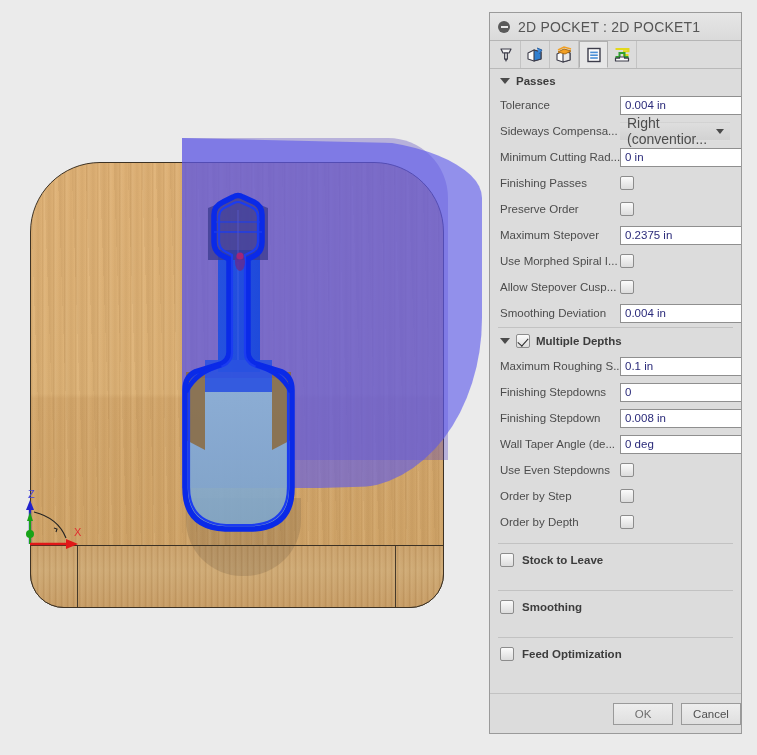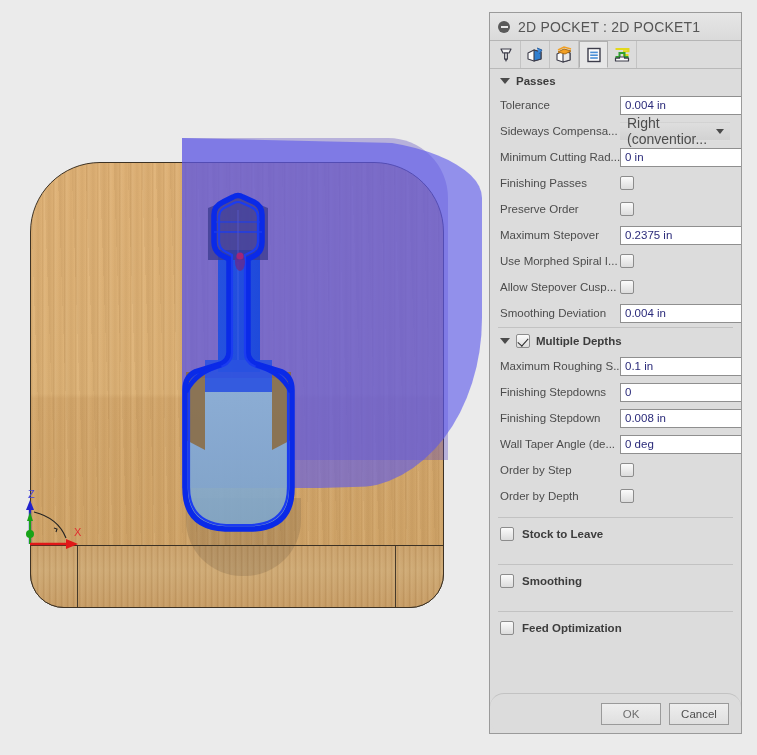--- a/index.html
+++ b/index.html
@@ -205,21 +205,21 @@
   .group-row {
     display: flex; align-items: center; gap: 8px;
     padding: 9px 10px 22px 10px;
     font-size: 11.5px; font-weight: bold; color: #3c3c3c;
   }
 
   .footer {
     flex: 0 0 40px; height: 40px;
     background: #dcdcdc; border-top: 1px solid #c2c2c2;
     display: flex; align-items: center; justify-content: flex-end;
-    gap: 8px; padding-right: 12px; border-radius: 14px;
+    gap: 8px; 
   }
   .btn {
     width: 60px; height: 22px;
     border: 1px solid #9a9a9a;
     background: linear-gradient(180deg,#eeeeee,#dfdfdf);
     font-size: 11.5px; color: #6e6e6e;
     display: flex; align-items: center; justify-content: center;
     font-family: "Liberation Sans", sans-serif;
   }
   .btn.cancel { color: #4f4f4f; }
@@ -471,20 +471,24 @@
       </div>
 
       <div class="row">
         <span class="rlabel">Wall Taper Angle (de...</span>
         <span class="field">
           <input type="text" value="0 deg" style="">
 
         </span>
       </div>
 
+      <div class="row">
+        <span class="rlabel">Use Even Stepdowns</span>
+        <span class="cb"></span>
+      </div>
 
       <div class="row">
         <span class="rlabel">Order by Step</span>
         <span class="cb"></span>
       </div>
 
       <div class="row">
         <span class="rlabel">Order by Depth</span>
         <span class="cb"></span>
       </div>

